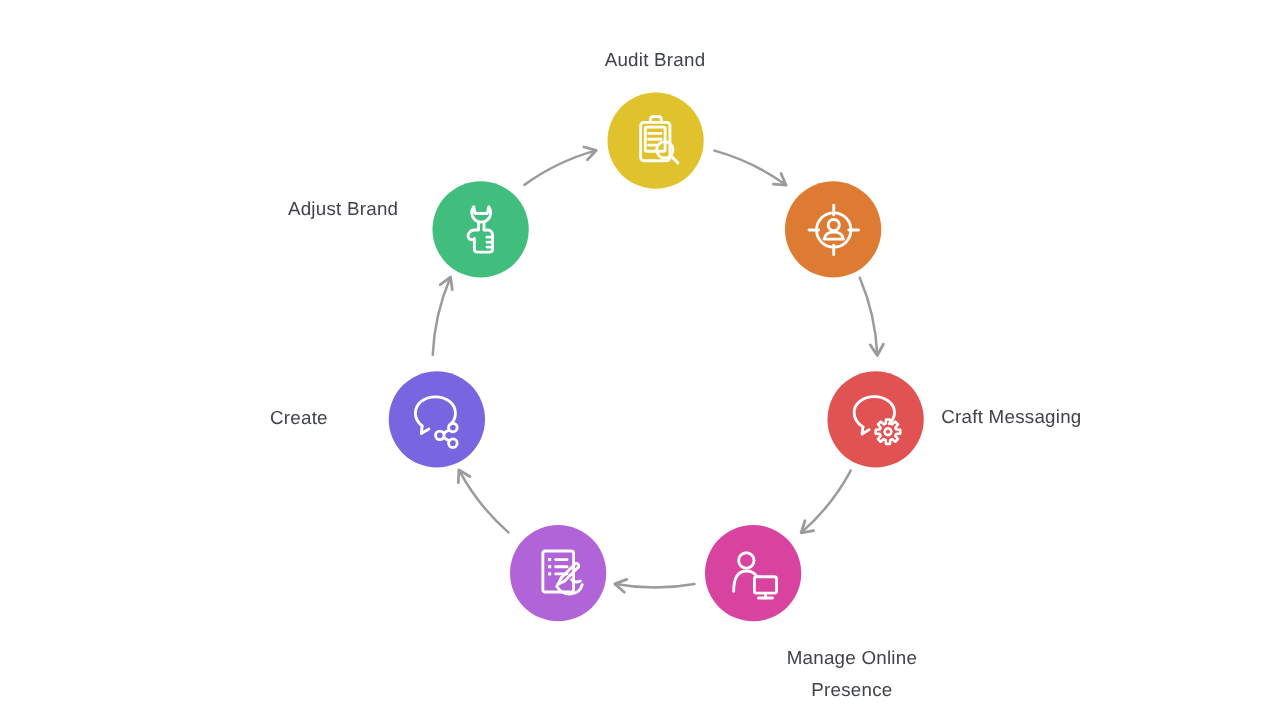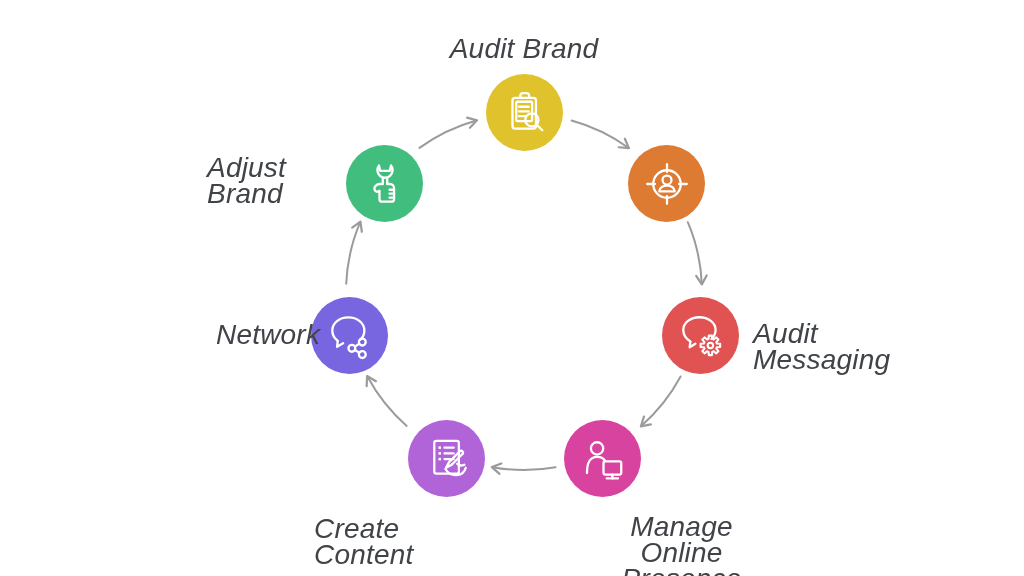--- a/index.html
+++ b/index.html
@@ -20,25 +20,24 @@
     position: absolute;
     width: 77px;
     height: 77px;
     border-radius: 50%;
     display: flex;
     align-items: center;
     justify-content: center;
   }
   .node-label {
     position: absolute;
-    font-size: 28px;
+    font-size: 15px;
     line-height: 26px;
     letter-spacing: 0.2px;
     color: #404347;
-    font-style: italic;
   }
   
   .c-audit   { left: 486px; top: 74px;  }
   .c-define  { left: 628px; top: 145px; }
   .c-craft   { left: 662px; top: 297px; }
   .c-manage  { left: 564px; top: 420px; }
   .c-create  { left: 408px; top: 420px; }
   .c-network { left: 311px; top: 297px; }
   .c-adjust  { left: 346px; top: 145px; }
   
@@ -97,21 +96,21 @@
   </div>
 
   <div class="node-circle c-craft" style="background: rgb(225, 83, 82);">
     <svg width="50" height="50" viewBox="0 0 48 48" fill="none" stroke="#ffffff" stroke-width="2.2" stroke-linecap="round" stroke-linejoin="round">
       <path d="M13.8,29.3 C9.6,26.7 7,22.8 7,18.3 C7,11.2 13.9,6 22.5,6 C31.1,6 38,11.2 38,18.3 C38,21.6 36.5,24.6 34,26.9"></path>
       <path d="M13.8,29.3 L13.1,34.8 L18.6,31.4"></path>
       <path d="M39.25,31.21 L42.38,31.51 L42.38,34.49 L39.25,34.79 L38.68,36.15 L40.69,38.58 L38.58,40.69 L36.15,38.68 L34.79,39.25 L34.49,42.38 L31.51,42.38 L31.21,39.25 L29.85,38.68 L27.42,40.69 L25.31,38.58 L27.32,36.15 L26.75,34.79 L23.62,34.49 L23.62,31.51 L26.75,31.21 L27.32,29.85 L25.31,27.42 L27.42,25.31 L29.85,27.32 L31.21,26.75 L31.51,23.62 L34.49,23.62 L34.79,26.75 L36.15,27.32 L38.58,25.31 L40.69,27.42 L38.68,29.85 Z" stroke-width="2"></path>
       <circle cx="33" cy="33" r="2.6" stroke-width="2"></circle>
     </svg>
   </div>
-  <div class="node-label l-craft" style="color: rgb(64, 67, 71);">Audit Messaging</div>
+  <div class="node-label l-craft" style="color: rgb(64, 67, 71);">Craft Messaging</div>
 
   <div class="node-circle c-manage" style="background: rgb(216, 67, 159);">
     <svg width="50" height="50" viewBox="0 0 48 48" fill="none" stroke="#ffffff" stroke-width="2.2" stroke-linecap="round" stroke-linejoin="round">
       <circle cx="18.3" cy="13.8" r="5.9"></circle>
       <path d="M8.6,37.5 C8.6,27.5 11.6,21.9 18.3,21.9 C21.9,21.9 24.5,23.3 26.1,25.7"></path>
       <rect x="24.5" y="26.3" width="17" height="12.6" rx="1.6"></rect>
       <line x1="33" y1="38.9" x2="33" y2="42.6"></line>
       <line x1="27.6" y1="42.6" x2="38.4" y2="42.6"></line>
     </svg>
   </div>
@@ -127,41 +126,40 @@
       <line x1="21.6" y1="18.6" x2="30.4" y2="18.6"></line>
       <line x1="21.6" y1="24.1" x2="30.4" y2="24.1"></line>
       <path d="M36.8,16.2 C38.2,15.5 40,17.3 39.3,18.7"></path>
       <line x1="36.8" y1="16.2" x2="26" y2="27"></line>
       <line x1="39.3" y1="18.7" x2="28.5" y2="29.5"></line>
       <path d="M26,27 L23.2,32.3 L28.5,29.5"></path>
       <path d="M22.4,33.6 C25,37.6 29,39.9 33.5,39.5 C38,39.1 41,36.4 42,32.4"></path>
       <path d="M33.8,28.6 C35.8,30.4 38.3,30.7 40.6,29.5"></path>
     </svg>
   </div>
-  <div class="node-label l-create" style="color: rgb(64, 67, 71);">Create Content</div>
 
   <div class="node-circle c-network" style="background: rgb(120, 102, 224);">
     <svg width="50" height="50" viewBox="0 0 48 48" fill="none" stroke="#ffffff" stroke-width="2.2" stroke-linecap="round" stroke-linejoin="round">
       <path d="M12.2,28.6 C8.9,26 7,22.6 7,18.9 C7,11.5 13.9,6.2 22.4,6.2 C30.9,6.2 37.8,11.5 37.8,18.9 C37.8,22.2 36.4,25.2 34,27.5"></path>
       <path d="M12.2,28.6 L11.6,34.4 L17.4,30.9"></path>
       <circle cx="25.8" cy="35.8" r="3.3"></circle>
       <circle cx="35.8" cy="29.8" r="3.3"></circle>
       <circle cx="35.8" cy="41.8" r="3.3"></circle>
       <line x1="28.7" y1="34.1" x2="33" y2="31.5"></line>
       <line x1="28.7" y1="37.5" x2="33" y2="40.1"></line>
     </svg>
   </div>
-  <div class="node-label l-network" style="color: rgb(64, 67, 71);">Network</div>
+  <div class="node-label l-network" style="color: rgb(64, 67, 71);">Create</div>
 
   <div class="node-circle c-adjust" style="background: rgb(65, 189, 125);">
     <svg width="50" height="50" viewBox="0 0 48 48" fill="none" stroke="#ffffff" stroke-width="2.2" stroke-linecap="round" stroke-linejoin="round">
       <path d="M18.2,6.2 C15.9,9.2 16.3,13.6 19.2,16.2 C20.5,17.4 22.2,18 24,18 C25.8,18 27.5,17.4 28.8,16.2 C31.7,13.6 32.1,9.2 29.8,6.2 L28.6,11.3 L19.4,11.3 Z"></path>
       <line x1="21.9" y1="18.2" x2="21.9" y2="23.8"></line>
       <line x1="26.1" y1="18.2" x2="26.1" y2="23.8"></line>
       <path d="M21.9,24 L18.6,24 C17.2,24 15.6,24.9 14.6,26.2 C13.4,27.8 13.6,29.9 15,30.9 C16.1,31.7 17.6,31.5 18.7,30.5 L18.7,38.6 C18.7,40 19.7,41 21.1,41 L30.2,41 C31.7,41 32.7,40 32.7,38.6 L32.7,28.2 C32.7,25.8 31.1,24 28.8,24 L26.1,24"></path>
       <line x1="32.7" y1="29.5" x2="28.4" y2="29.5"></line>
       <line x1="32.7" y1="33.3" x2="28.4" y2="33.3"></line>
       <line x1="32.7" y1="37.1" x2="28.4" y2="37.1"></line>
     </svg>
   </div>
-  <div class="node-label l-adjust" style="color: rgb(64, 67, 71);">Adjust Brand</div>
+  <div class="node-label l-adjust" style="color: rgb(64, 67, 71); text-align: center;">Adjust Brand</div>
 
 </div>
 
 </body></html>

